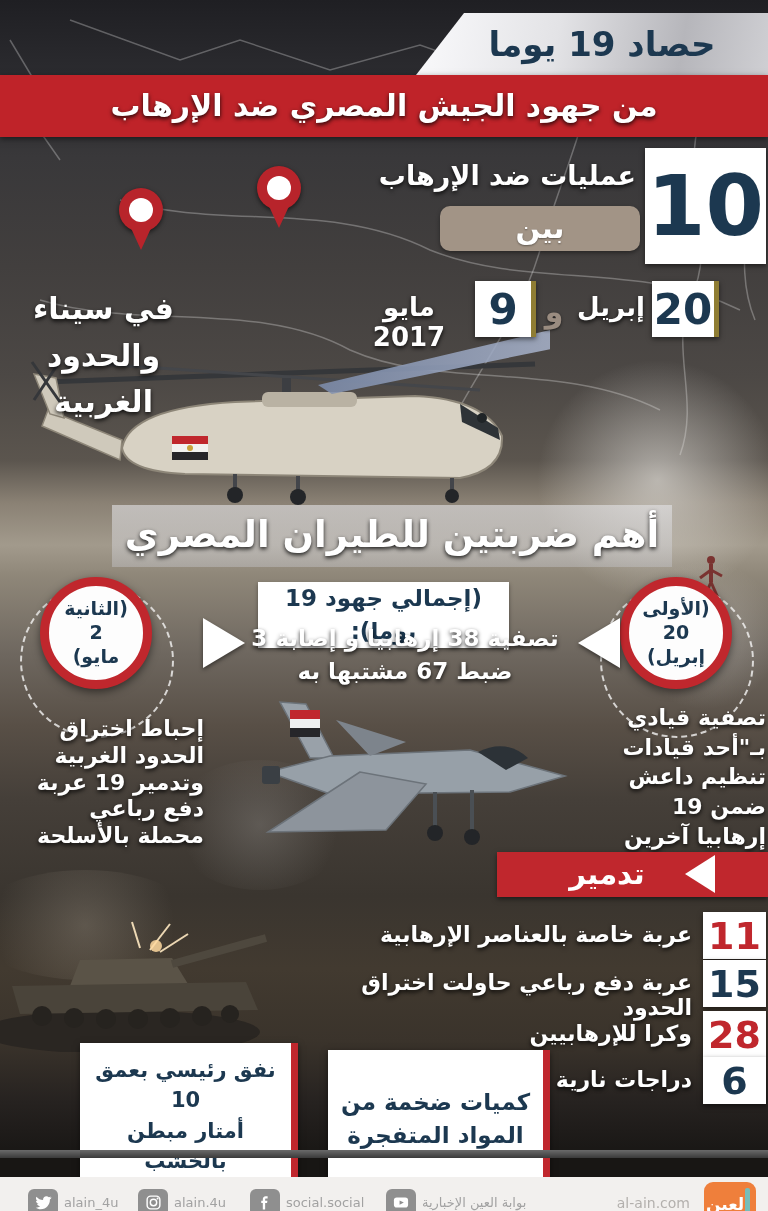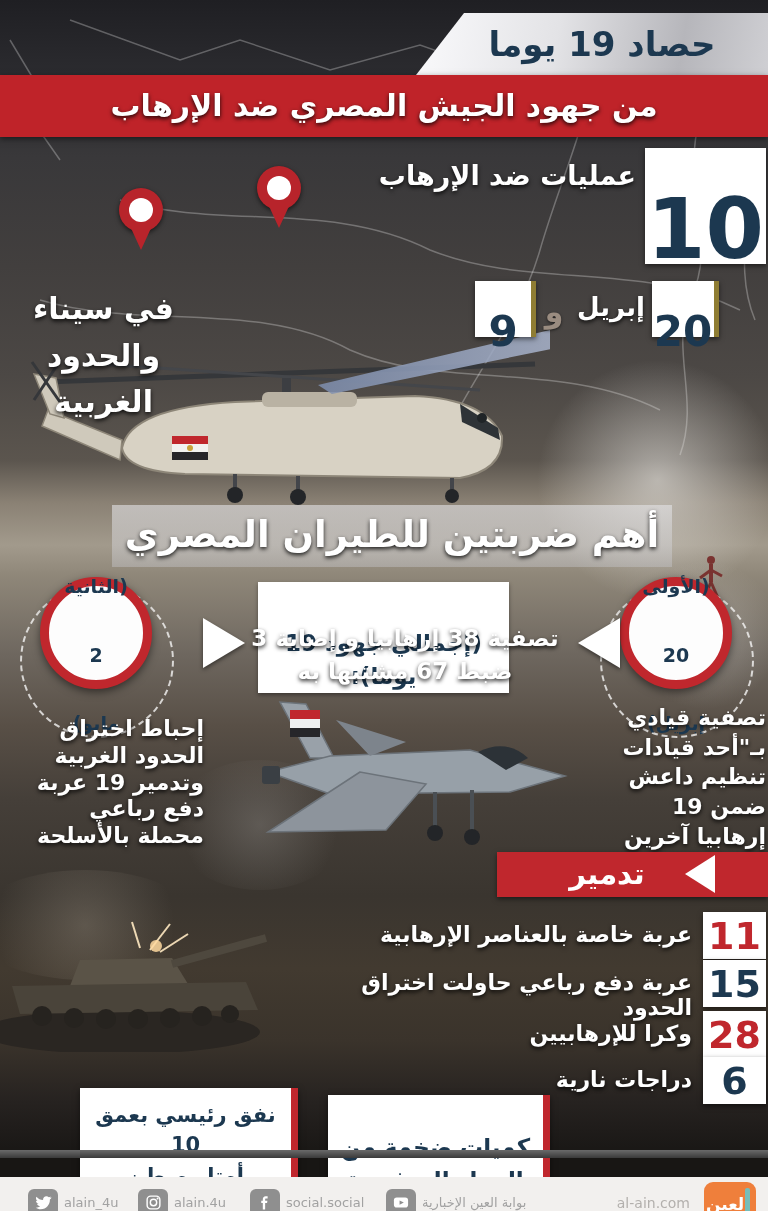--- a/index.html
+++ b/index.html
@@ -5,21 +5,21 @@
   html,body{margin:0;padding:0;background:#111;}
   #stage{position:relative;width:768px;height:1211px;overflow:hidden;
     font-family:"DejaVu Sans","Liberation Sans",sans-serif;
     background:linear-gradient(180deg,
       #1f1f23 0%, #2b2b2f 6%, #39383a 13%, #423f3e 22%, #4c4845 31%,
       #5b554e 38%, #8a8174 41.5%, #a29a8c 45%, #8f8779 47.5%,
       #6e675f 54%, #584f46 60%, #453f39 66%, #3a352f 74%,
       #423a30 80%, #3a332b 86%, #262220 91%, #181614 95.6%, #181614 100%);}
   .abs{position:absolute;}
   .w{color:#fff;font-weight:bold;text-shadow:0 2px 4px rgba(0,0,0,.85);}
-  .navy{color:#1c3850;font-weight:bold;margin-top:45px;}
+  .navy{color:#1c3850;font-weight:bold;}
   .rtl{direction:rtl;unicode-bidi:isolate;}
   .smoke{border-radius:50%;pointer-events:none;}
   .pin{width:44px;height:44px;background:#b8242b;border-radius:50%;
        box-shadow:0 2px 5px rgba(0,0,0,.6);}
   .pin::before{content:"";position:absolute;left:50%;top:50%;width:24px;height:24px;
        background:#fff;border-radius:50%;transform:translate(-50%,-50%);}
   .pin::after{content:"";position:absolute;left:50%;top:38px;transform:translateX(-50%);
        border-left:11px solid transparent;border-right:11px solid transparent;
        border-top:24px solid #b8242b;}
   .circle-ring{width:150px;height:150px;border:2px dashed rgba(255,255,255,.75);border-radius:50%;}
@@ -148,33 +148,37 @@
   </div>
 
   <div class="abs pin" style="left:119px;top:188px;"></div>
   <div class="abs pin" style="left:257px;top:166px;"></div>
 
   <div class="abs numbox" style="left:645px;top:148px;width:121px;height:116px;">
     <span class="navy" style="font-size:84px;">10</span>
   </div>
   <div class="abs rtl w" style="right:132px;top:160px;width:280px;font-size:27px;text-align:right;">عمليات ضد الإرهاب</div>
 
+  <div class="abs" style="left:440px;top:206px;width:200px;height:45px;background:#a29486;border-radius:10px;box-shadow:0 2px 4px rgba(0,0,0,.4);">
+    <div class="rtl w" style="font-size:29px;line-height:45px;text-align:center;text-shadow:0 1px 2px rgba(0,0,0,.4);">بين</div>
+  </div>
 
   <div class="abs" style="left:318px;top:330px;width:232px;height:64px;
               clip-path:polygon(100% 0,100% 30%,6% 100%,0 86%);
               background:linear-gradient(90deg,#7e8eae,#a9b4cc);opacity:.85;"></div>
 
   <div class="abs numbox" style="left:652px;top:281px;width:62px;height:56px;border-right:5px solid #8f7d33;box-sizing:content-box;">
     <span class="navy" style="font-size:42px;">20</span>
   </div>
   <div class="abs rtl w" style="left:573px;top:292px;width:76px;font-size:26px;text-align:center;">إبريل</div>
   <div class="abs rtl" style="left:540px;top:294px;width:28px;font-size:30px;font-weight:bold;color:#9a8c80;text-align:center;text-shadow:0 1px 3px rgba(0,0,0,.6);">و</div>
   <div class="abs numbox" style="left:475px;top:281px;width:56px;height:56px;border-right:5px solid #8f7d33;box-sizing:content-box;">
     <span class="navy" style="font-size:42px;">9</span>
   </div>
+  <div class="abs rtl w" style="left:348px;top:292px;width:122px;font-size:26px;text-align:center;">مايو 2017</div>
 
   <div class="abs rtl w" style="left:16px;top:286px;width:175px;font-size:30px;line-height:1.55;text-align:center;">
     <div>في سيناء</div>
     <div>والحدود</div>
     <div>الغربية</div>
   </div>
 
   <div class="abs" style="left:112px;top:505px;width:560px;height:62px;
               background:linear-gradient(180deg,rgba(228,228,231,.6),rgba(196,196,200,.45));">
     <div class="rtl w" style="font-size:37px;line-height:60px;text-align:center;">أهم ضربتين للطيران المصري</div>

